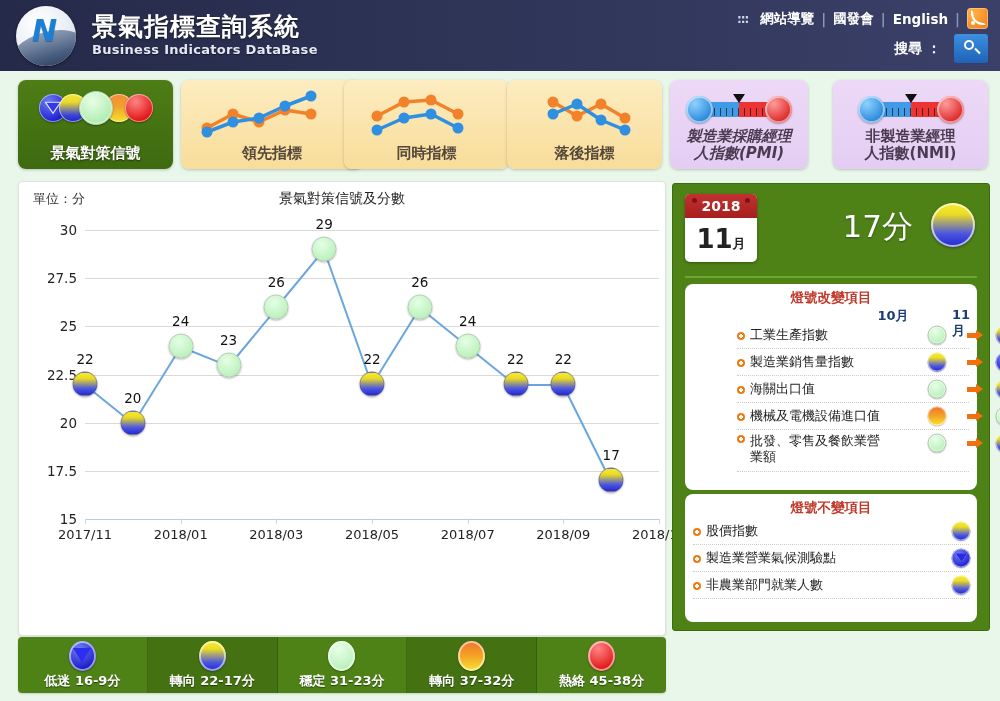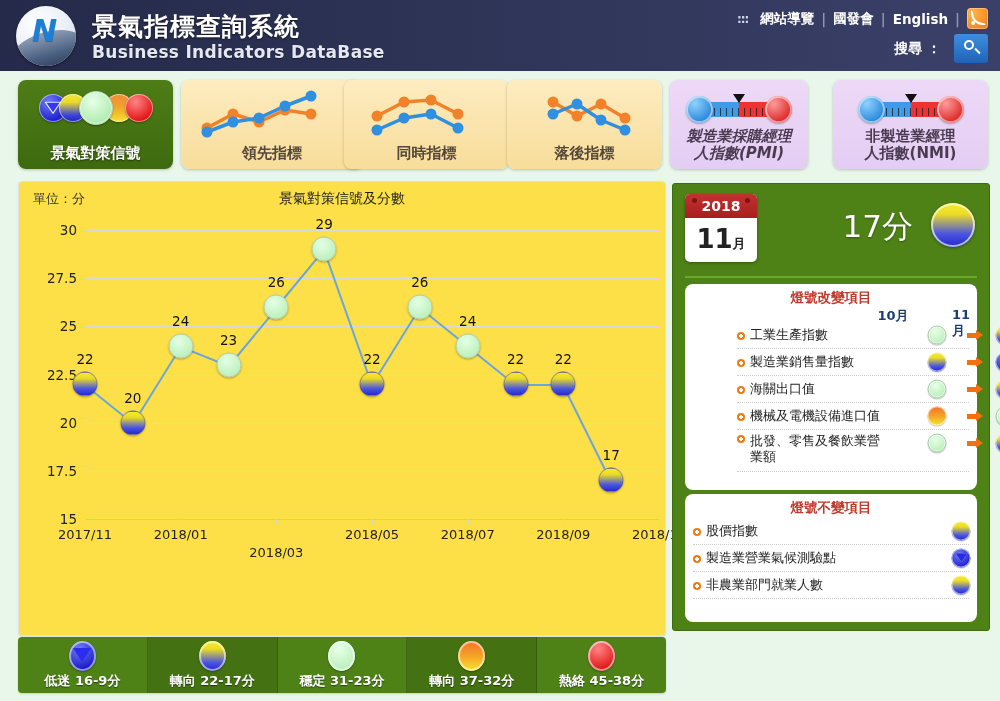--- a/index.html
+++ b/index.html
@@ -34,21 +34,21 @@
     color: #1c7fd6; font-style: italic; line-height: 1; text-shadow: 0 1px 1px rgba(0,0,0,.3);
     z-index: 2;
   }
   .site-title {
     position: absolute; left: 92px; top: 10px;
     color: #ffffff; font-size: 25px; font-weight: bold; letter-spacing: 1px;
     text-shadow: 0 1px 2px rgba(0,0,0,.6);
   }
   .site-subtitle {
     position: absolute; left: 92px; top: 42px;
-    color: #e3e8f2; font-size: 17px; font-weight: bold; letter-spacing: .3px;
+    color: #e3e8f2; font-size: 13px; font-weight: bold; letter-spacing: .3px;
     text-shadow: 0 1px 1px rgba(0,0,0,.5);
   }
   .topnav {
     position: absolute; right: 12px; top: 8px;
     display: flex; align-items: center; gap: 0px;
     color: #ffffff; font-size: 13.5px; font-weight: bold;
   }
   .topnav .dots { letter-spacing: -1px; font-size: 12px; margin-right: 5px; color:#cfd6e6;}
   .topnav a { color: #ffffff; text-decoration: none; padding: 0 7px; }
   .topnav .sep { color: #8d97b5; }
@@ -152,21 +152,21 @@
     opacity: .75; }
   .thermo .ptr {
     position: absolute; left: 50%; top: 0px; transform: translateX(-50%);
     width: 0; height: 0; border-left: 6px solid transparent; border-right: 6px solid transparent;
     border-top: 9px solid #111;
   }
 
   
   .chart-panel {
     position: absolute; left: 18px; top: 181px; width: 648px; height: 455px;
-    background: #fde047; border-radius: 4px; border: 1px solid #e0e0e0;
+    background: #ffffff; border-radius: 4px; border: 1px solid #e0e0e0;
     box-shadow: 0 1px 2px rgba(0,0,0,.08);
   }
   .unit { position: absolute; left: 14px; top: 8px; font-size: 13px; color: #333; }
   .chart-title {
     position: absolute; left: 0; right: 0; top: 8px; text-align: center;
     font-size: 14px; color: #222; font-weight: normal;
   }
   .plot { position: absolute; left: 0; top: 0; width: 648px; height: 372px; }
   .ylabel {
     position: absolute; right: 0; font-size: 13.5px; color: #222; text-align: right;
@@ -455,21 +455,21 @@
         <div class="gridline" style="left: 66px; width: 574px; top: 96.1667px;"></div>
         <div class="ylabel" style="left: 18px; top: 96.1667px;">27.5</div>
         <div class="gridline" style="left: 66px; width: 574px; top: 48px;"></div>
         <div class="ylabel" style="left: 18px; top: 48px;">30</div>
         <div class="axisline" style="left: 66px; width: 574px; top: 337px;"></div>
         <div class="xtick" style="left: 66px; top: 337px; height: 5px;"></div>
         <div class="xlabel" style="left: 66px; top: 345px;">2017/11</div>
         <div class="xtick" style="left: 161.667px; top: 337px; height: 5px;"></div>
         <div class="xlabel" style="left: 161.667px; top: 345px;">2018/01</div>
         <div class="xtick" style="left: 257.333px; top: 337px; height: 5px;"></div>
-        <div class="xlabel" style="left: 257.333px; top: 345px; margin-top: 18px;">2018/03</div>
+        <div class="xlabel" style="left: 257.333px; top: 345px;">2018/03</div>
         <div class="xtick" style="left: 353px; top: 337px; height: 5px;"></div>
         <div class="xlabel" style="left: 353px; top: 345px;">2018/05</div>
         <div class="xtick" style="left: 448.667px; top: 337px; height: 5px;"></div>
         <div class="xlabel" style="left: 448.667px; top: 345px;">2018/07</div>
         <div class="xtick" style="left: 544.333px; top: 337px; height: 5px;"></div>
         <div class="xlabel" style="left: 544.333px; top: 345px;">2018/09</div>
         <div class="xtick" style="left: 640px; top: 337px; height: 5px;"></div>
         <div class="xlabel" style="left: 640px; top: 345px;">2018/11</div>
         <div class="seg" style="left: 66px; top: 202.133px; width: 61.4235px; transform: rotate(38.854deg); background: rgb(106, 166, 221);"></div>
         <div class="seg" style="left: 113.833px; top: 240.667px; width: 90.7045px; transform: rotate(-58.1732deg); background: rgb(106, 166, 221);"></div>

